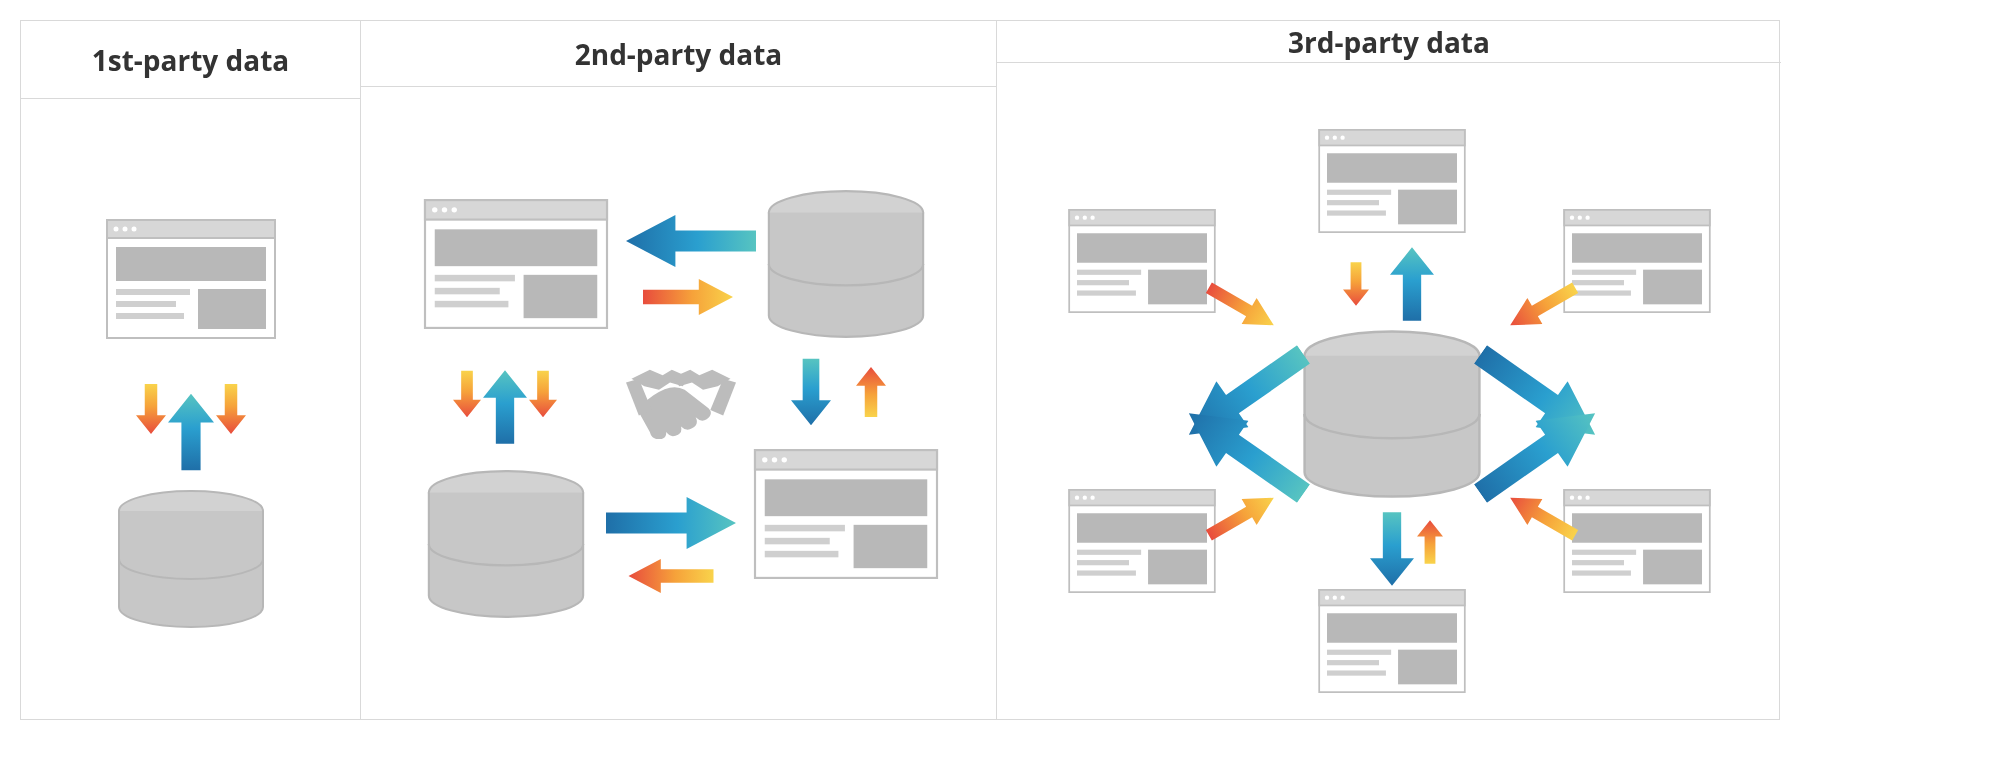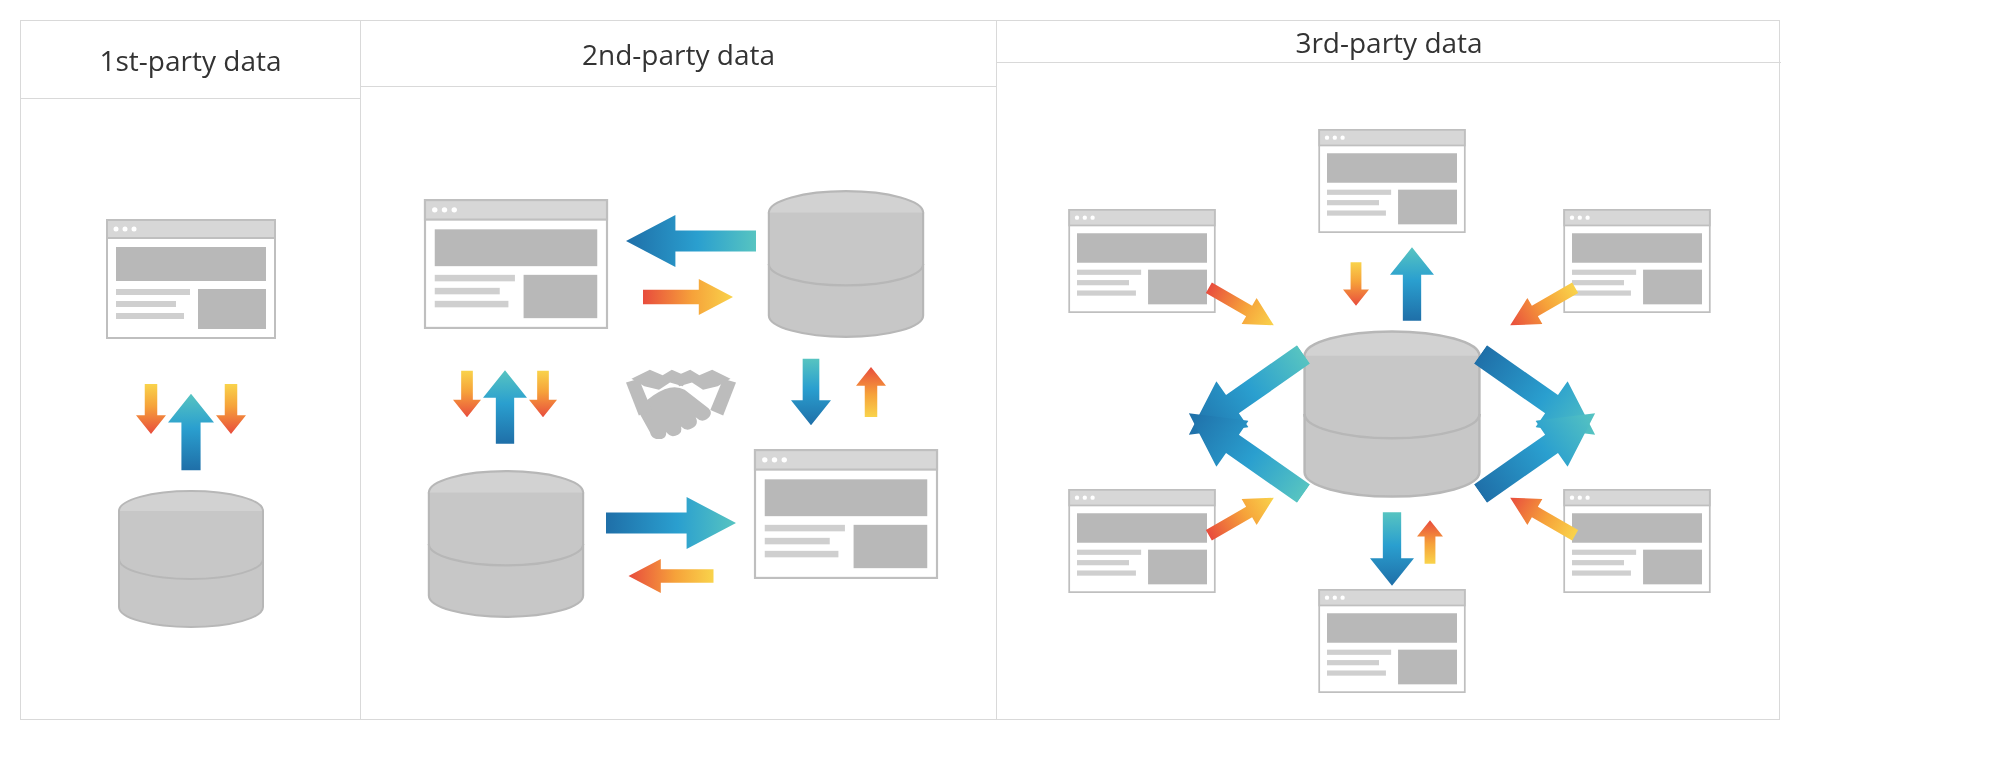--- a/index.html
+++ b/index.html
@@ -25,21 +25,21 @@
   .col-1 { width: 340px; }
   .col-2 { width: 636px; gap: 12px; }
   .col-3 { width: 784px; gap: 36px; }
   .col-header {
     height: 78px;
     border-bottom: 1px solid #d9d9d9;
     display: flex;
     align-items: center;
     justify-content: center;
     font-size: 28px;
-    font-weight: 400;
+    font-weight: 700;
     color: #333;
     text-align: right;
   }
   .col-body {
     flex: 1;
     position: relative;
   }
   svg { display: block; }
 </style>
 </head>

